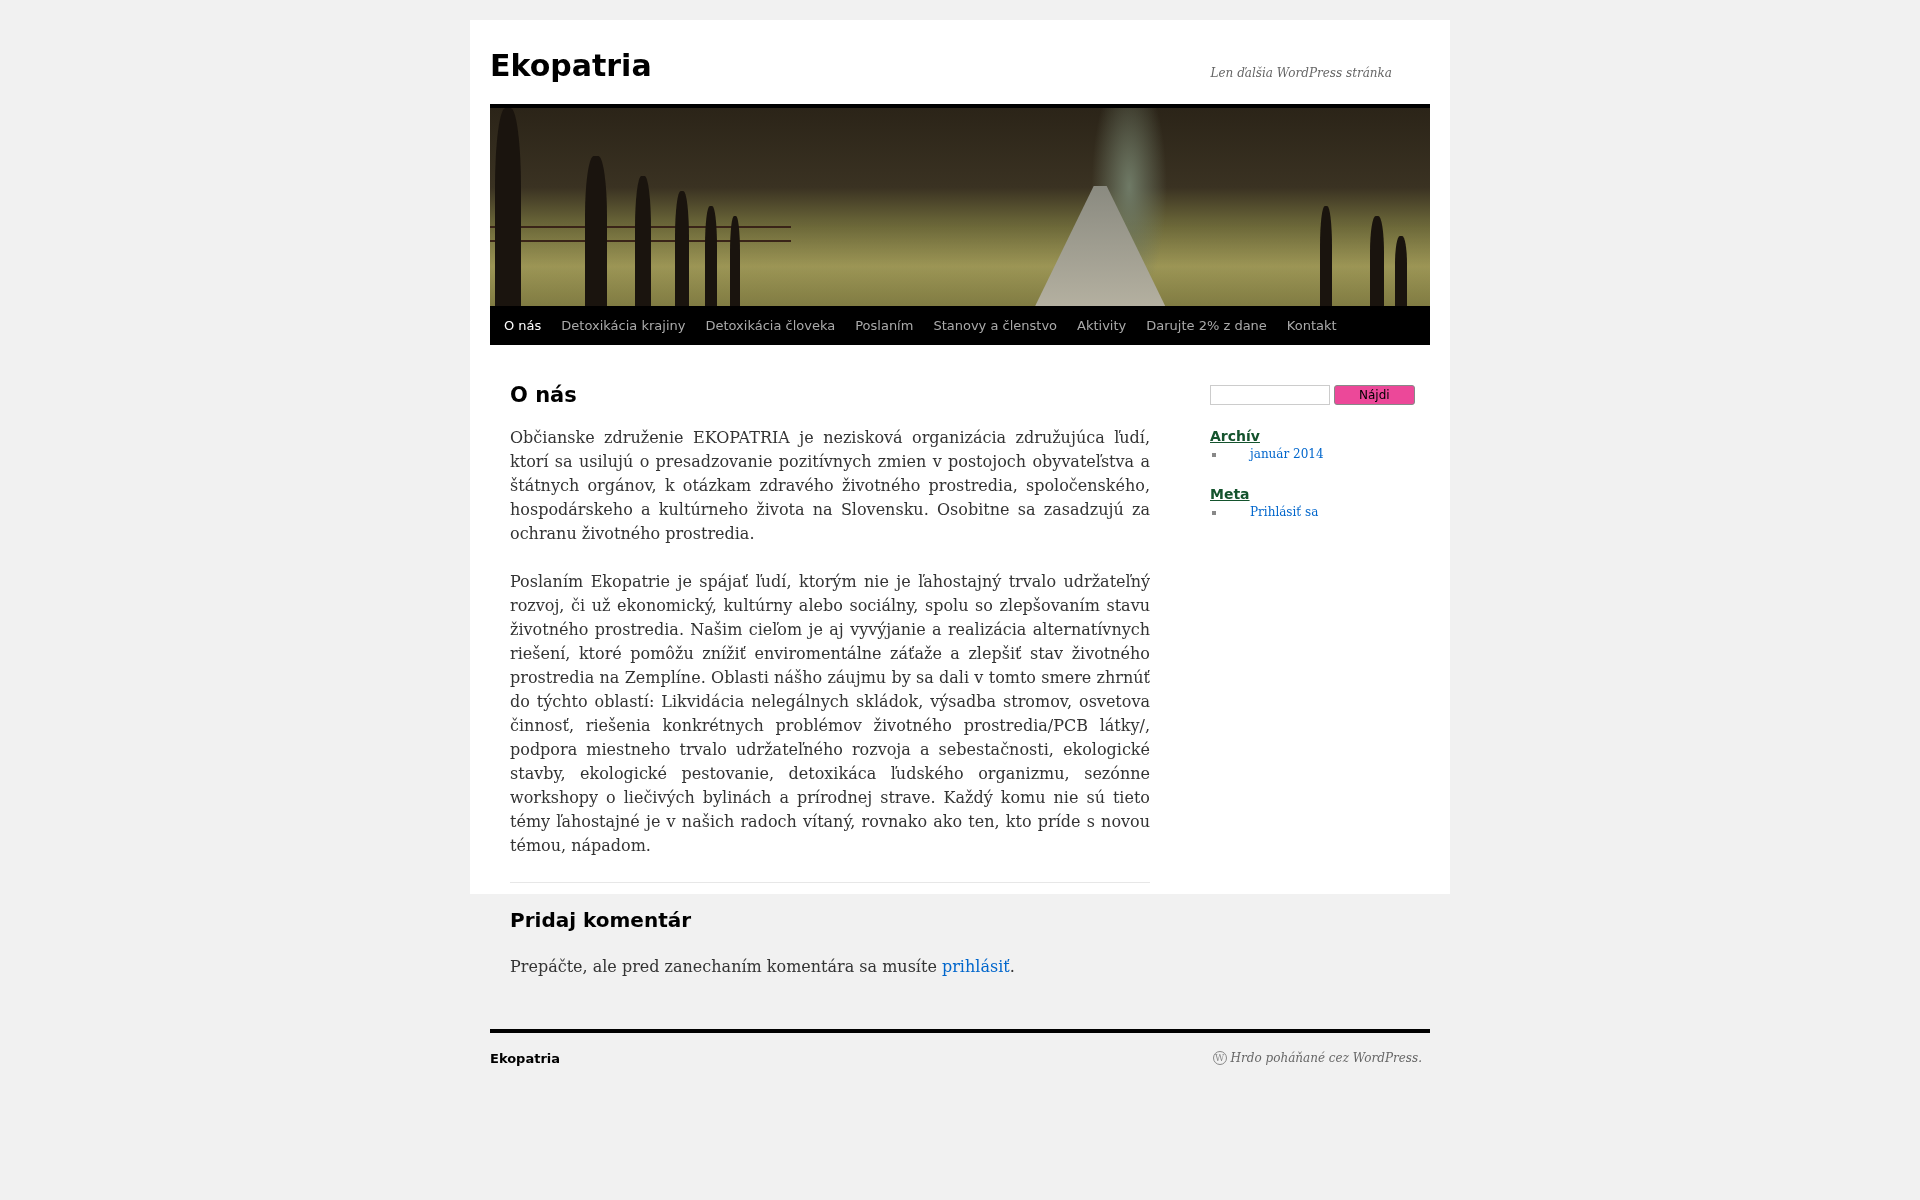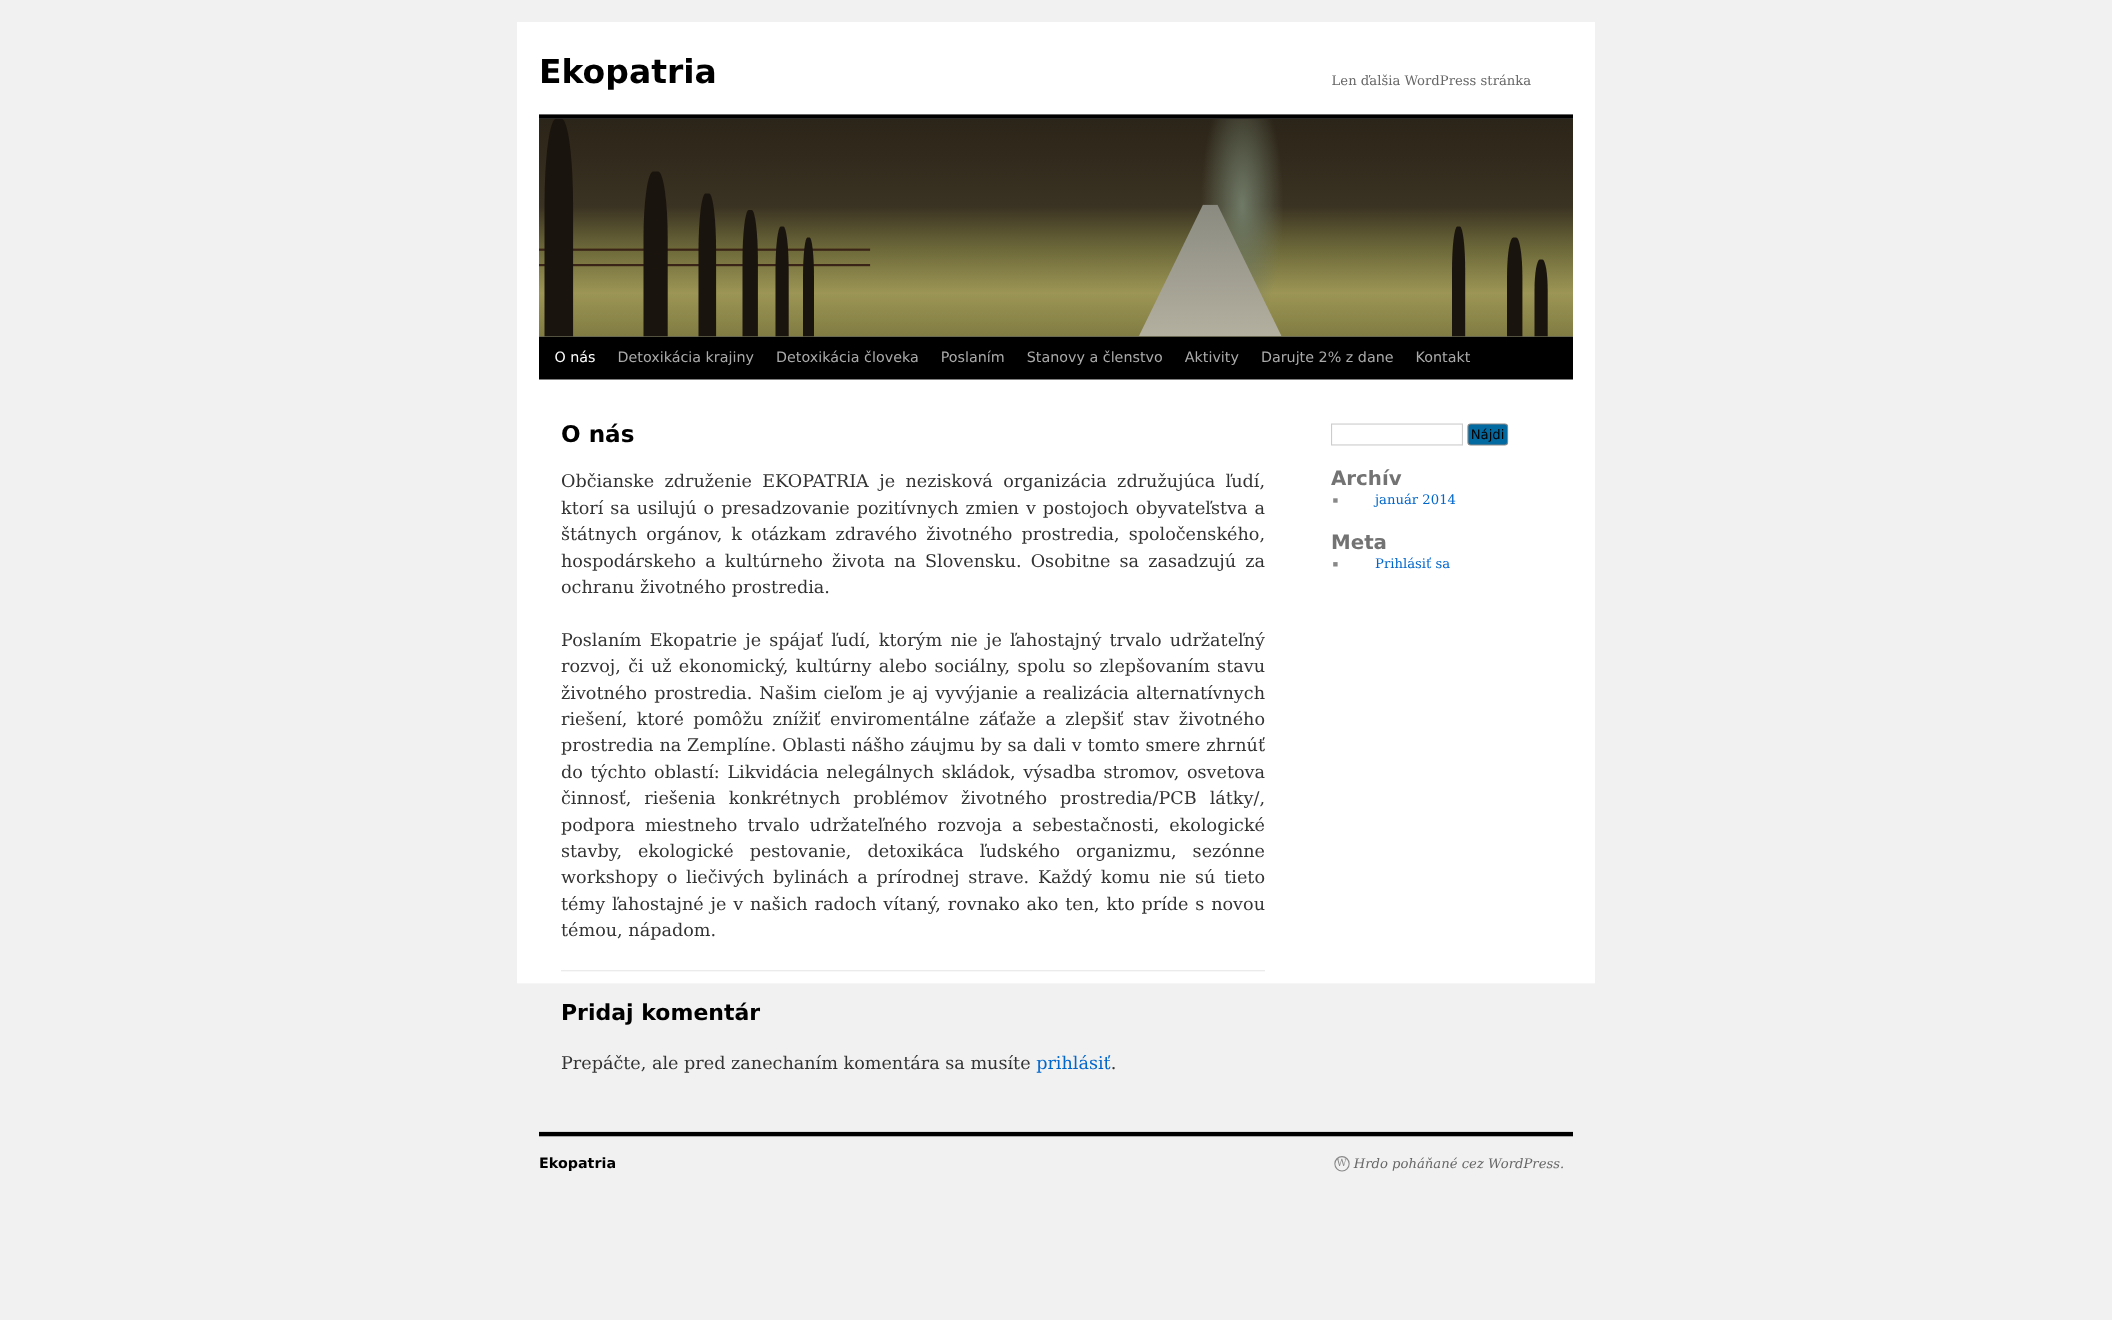--- a/index.html
+++ b/index.html
@@ -1,19 +1,19 @@
 <!DOCTYPE html>
 <html><head>
 <meta charset="utf-8">
 <style>
   html, body { margin:0; padding:0; }
   body { background:#f1f1f1; width:1920px; height:1200px; position:relative; font-family:"DejaVu Sans", sans-serif; }
   #wrapper { position:absolute; left:470px; top:20px; width:980px; height:874px; background:#fff; }
   #site-title { position:absolute; left:20px; top:28px; font-size:30px; font-weight:bold; color:#000; margin:0; text-decoration:none; letter-spacing:0; }
-  #site-desc { position:absolute; right:58px; top:46px; font-family:"DejaVu Serif", serif; font-size:12px; color:#666; }
+  #site-desc { position:absolute; right:58px; top:46px; font-family:"DejaVu Serif", serif; font-style:italic; font-size:12px; color:#666; }
   #header-img { position:absolute; left:20px; top:84px; width:940px; height:198px; border-top:4px solid #000; overflow:hidden;
     background:
       linear-gradient(180deg, rgba(0,0,0,0) 55%, rgba(0,0,0,0.1) 100%),
       radial-gradient(ellipse 4% 60% at 68% 40%, #6f7a66 0%, rgba(0,0,0,0) 100%),
       linear-gradient(180deg, #2b2418 0%, #3a3222 40%, #6e6a3a 60%, #a59e5a 80%, #8f8a4a 100%);
   }
   .trunk { position:absolute; bottom:0; background:#1a140e; border-radius:40% 40% 0 0; }
   .road { position:absolute; left:58%; bottom:0; width:130px; height:120px; background:linear-gradient(180deg,#8a8a80,#b4b0a0); clip-path:polygon(45% 0,55% 0,100% 100%,0 100%); }
   .fence { position:absolute; left:0; width:32%; height:2px; background:#3a2418; }
   #access { position:absolute; left:20px; top:286px; width:940px; height:39px; background:#000; display:flex; align-items:center; padding-left:4px; box-sizing:border-box; }
@@ -22,22 +22,22 @@
   #content { position:absolute; left:40px; top:360px; width:640px; }
   h1.entry-title { font-size:21px; font-weight:bold; color:#000; margin:0 0 16px 0; line-height:30px; }
   .entry p { font-family:"DejaVu Serif", serif; font-size:16px; line-height:24px; color:#333; margin:0 0 24px 0; text-align:justify; }
   .sep { border-top:1px solid #e7e7e7; margin-top:24px; }
   h3.reply-title { font-size:20px; font-weight:bold; color:#000; margin:22px 0 20px 0; line-height:30px; }
   .must-log { font-family:"DejaVu Serif", serif; font-size:16px; color:#333; line-height:24px; margin:0; }
   a.link { color:#0066cc; }
   #primary { position:absolute; left:740px; top:365px; width:200px; font-size:12px; }
   .search-row { display:flex; align-items:center; gap:4px; }
   .search-input { width:120px; height:20px; border:1px solid #ccc; box-sizing:border-box; background:#fff; }
-  .search-btn { font-family:"DejaVu Sans", sans-serif; font-size:12px; padding:1px 2px; border:1px solid #888; border-radius:3px; background:#0369a1; height:20px; box-sizing:border-box; line-height:16px; }
-  .widget-title { font-weight:bold; font-size:18px; color:#737373; margin:22px 0 0 0; line-height:18px; }
+  .search-btn { font-family:"DejaVu Sans", sans-serif; font-size:12px; padding:1px 24px; border:1px solid #888; border-radius:3px; background:#ec4899; height:20px; box-sizing:border-box; line-height:16px; }
+  .widget-title { font-weight:bold; font-size:14px; color:#14532d; margin:22px 0 0 0; line-height:18px;text-decoration:underline; }
   .widget ul { list-style:square; margin:0; padding-left:16px; color:#888; }
   .widget li { font-family:"DejaVu Serif", serif; font-size:12px; line-height:18px; }
   .widget li a { color:#0066cc; text-decoration:none;margin-left:24px; }
   #footer-border { position:absolute; left:20px; top:1009px; width:940px; height:4px; background:#000; }
   #footer-title { position:absolute; left:20px; top:1031px; font-size:13px; font-weight:bold; color:#000; }
   #footer-credit { position:absolute; right:28px; top:1031px; font-family:"DejaVu Serif", serif; font-style:italic; font-size:12px; color:#666; display:flex; align-items:center; gap:4px; }
   .wp-icon { width:14px; height:14px; border-radius:50%; border:1px solid #888; box-sizing:border-box; font-size:9px; line-height:12px; text-align:center; color:#888; font-style:normal; font-family:"DejaVu Serif", serif; }
 </style>
 </head>
 <body>

